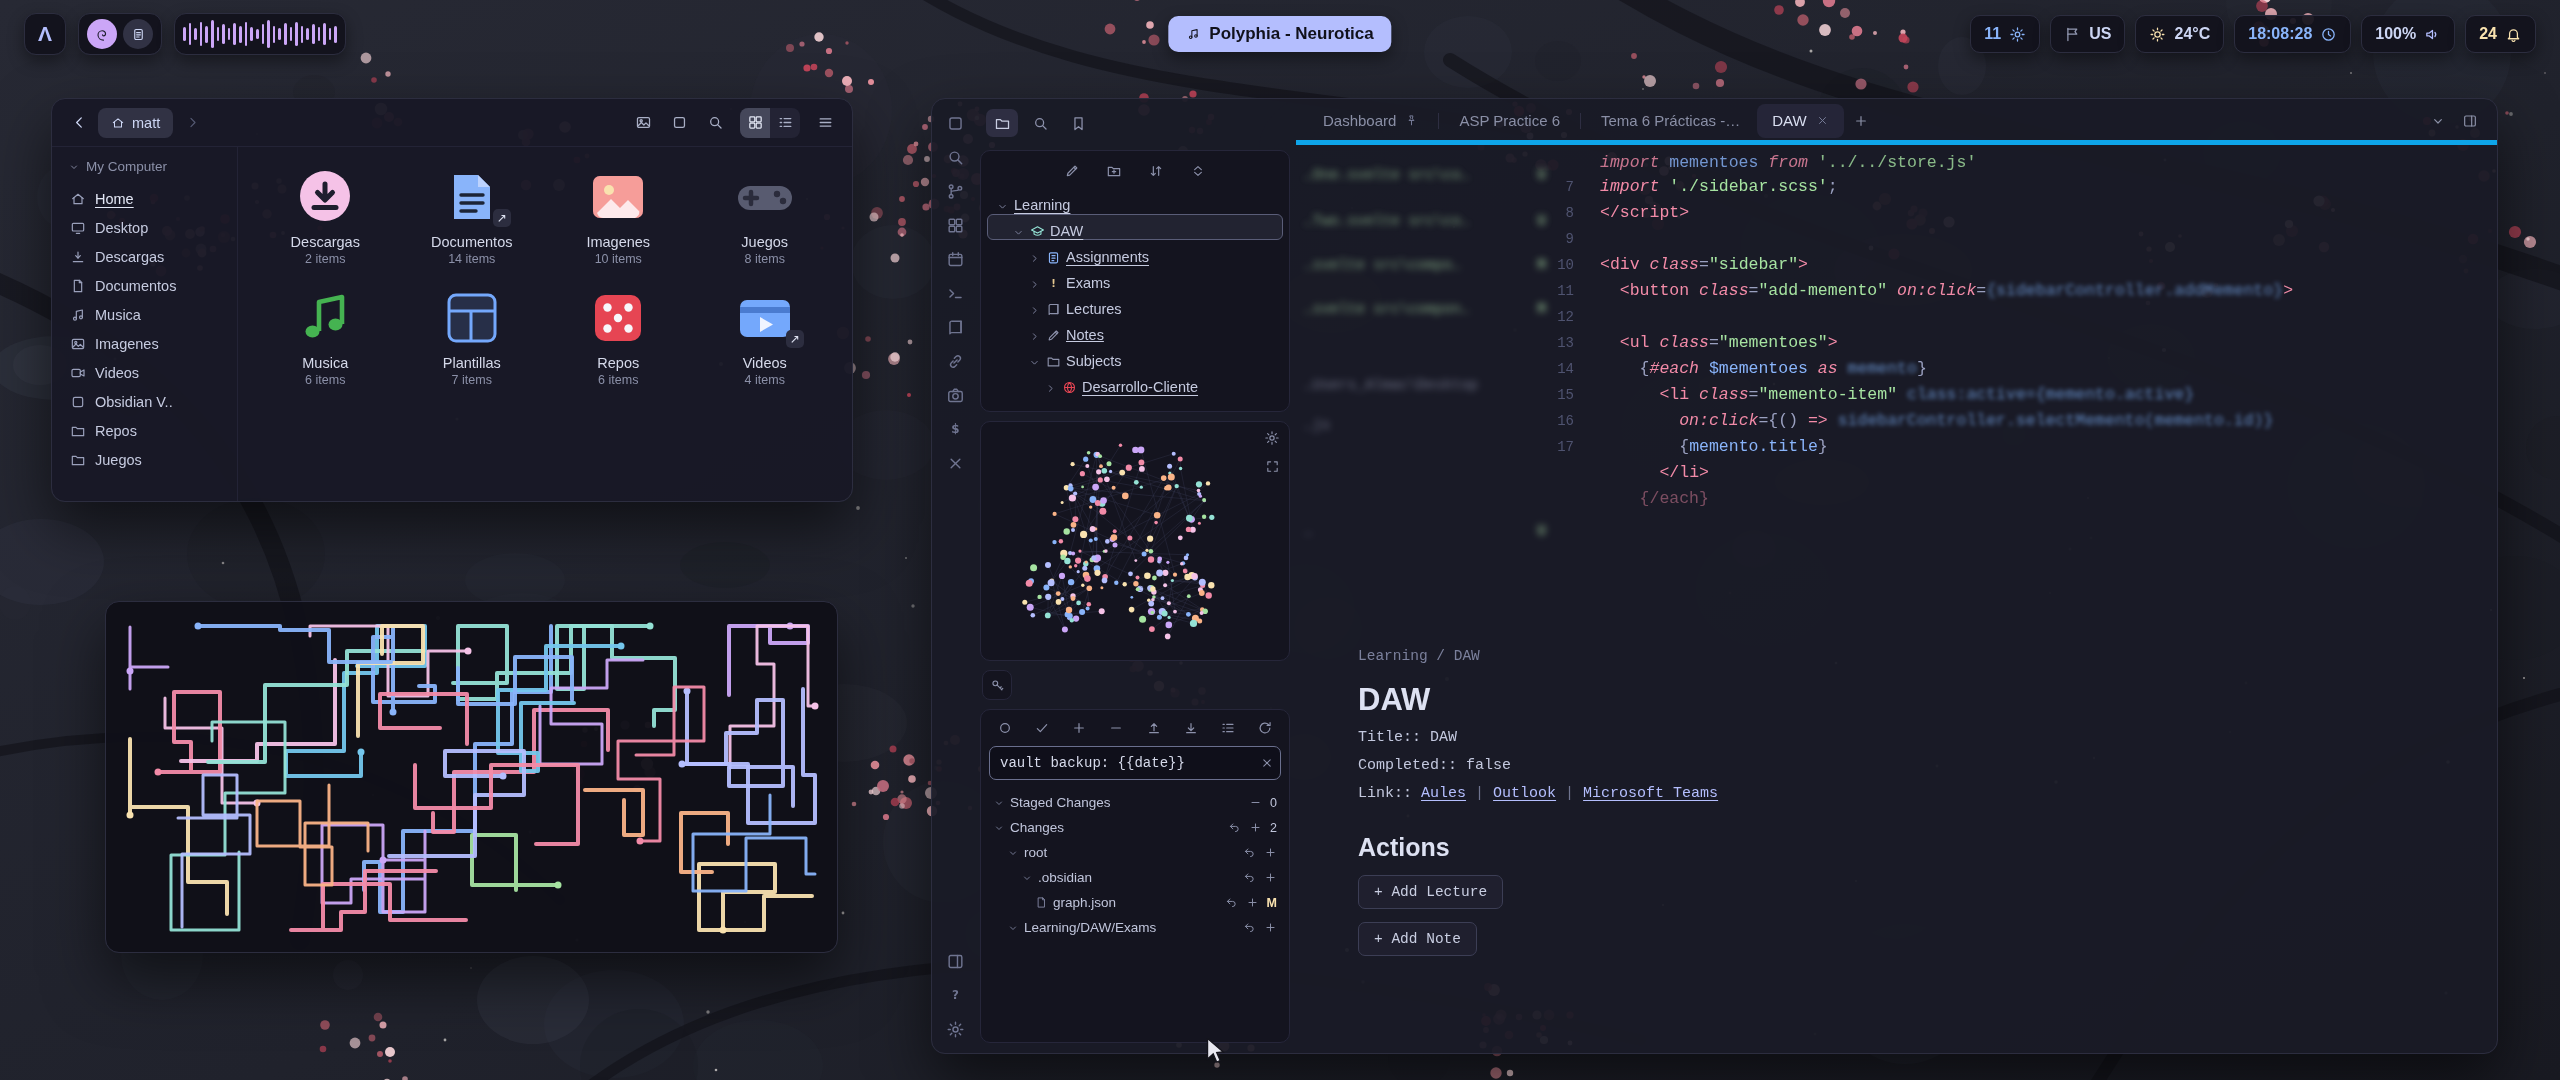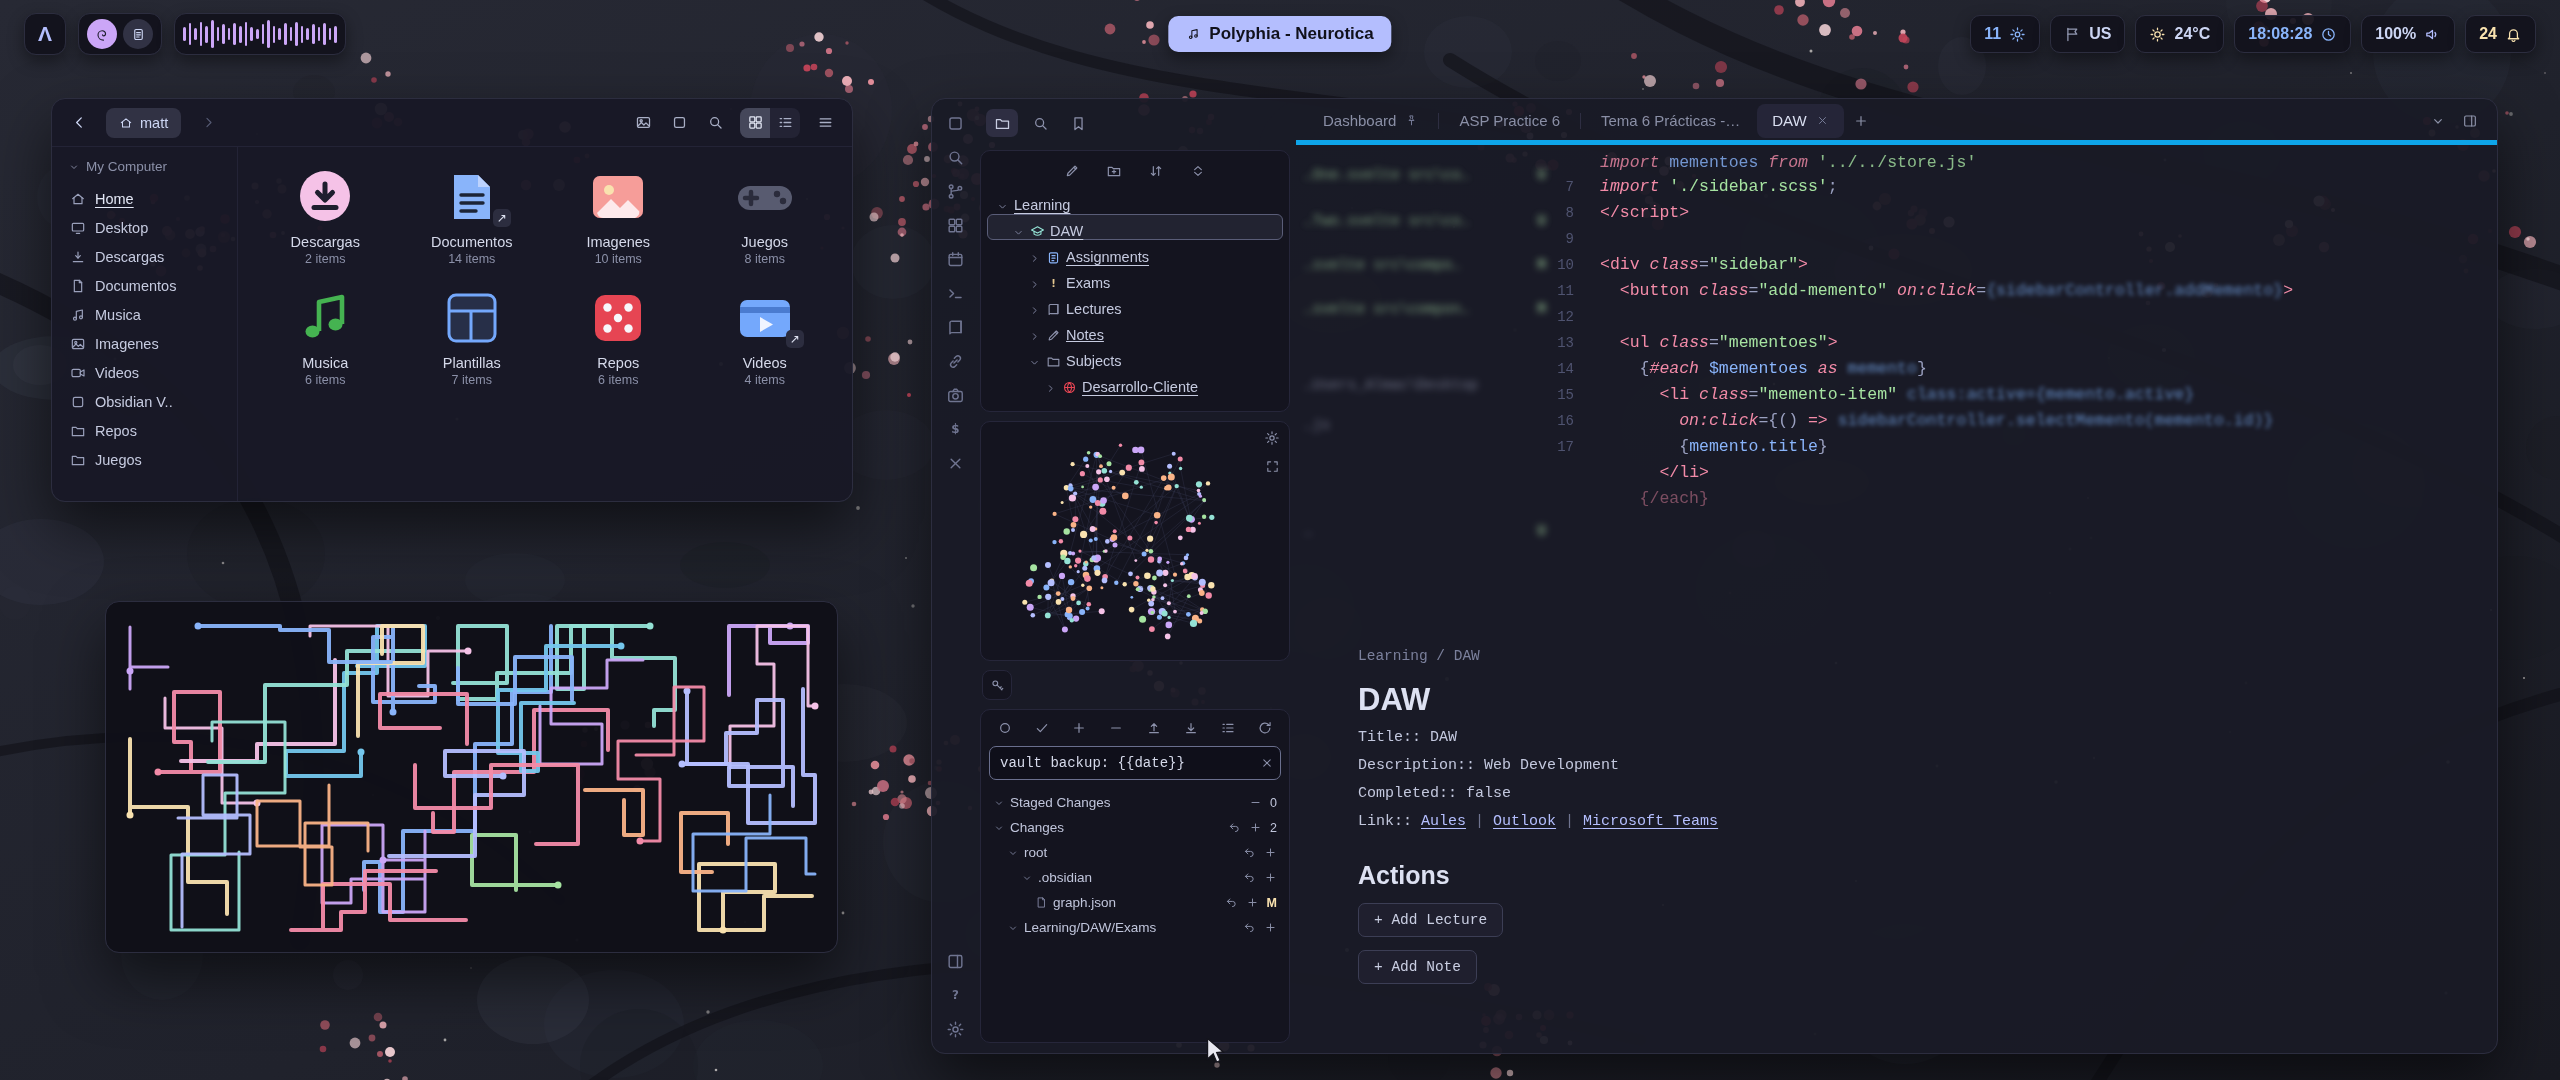--- a/index.html
+++ b/index.html
@@ -24,21 +24,21 @@
   .tb-center{position:absolute;left:50%;top:50%;transform:translate(-50%,-50%);}
   .tb-media{height:36px;background:#b4befe;border-radius:10px;display:flex;align-items:center;gap:9px;padding:0 18px;color:#11111b;font-weight:700;font-size:17px;box-shadow:0 6px 16px rgba(0,0,0,.4);}
   .module{height:38px;border-radius:10px;background:#12121cee;border:1px solid #2c2d3f;display:flex;align-items:center;gap:8px;padding:0 13px;font-size:16px;font-weight:600;box-shadow:0 6px 16px rgba(0,0,0,.4);}
   .module .micon{display:flex;align-items:center;}
 
   
   .win{position:absolute;border-radius:14px;border:1px solid #2c2d3f;box-shadow:0 26px 60px rgba(0,0,0,.55);}
 
   
   .fm{left:51px;top:98px;width:802px;height:404px;background:rgba(24,24,37,.96);z-index:20;overflow:hidden;}
-  .fm-titlebar{height:48px;display:flex;align-items:center;gap:12px;padding:0 12px;border-bottom:1px solid #232336;}
+  .fm-titlebar{height:48px;display:flex;align-items:center;gap:4px;padding:0 12px;border-bottom:1px solid #232336;}
   .fm-nav{width:30px;height:30px;border-radius:8px;color:#cdd6f4;display:flex;align-items:center;justify-content:center;}
   .fm-nav.dim{color:#565b74;}
   .fm-crumb{height:30px;background:#313244;border-radius:8px;display:flex;align-items:center;gap:7px;padding:0 13px;color:#cdd6f4;font-size:14.5px;}
   .fm-actions{margin-left:auto;display:flex;align-items:center;gap:6px;color:#a9afc6;}
   .fm-actions .abtn{width:30px;height:30px;display:flex;align-items:center;justify-content:center;border-radius:8px;}
   .fm-seg{display:flex;background:#232334;border-radius:8px;overflow:hidden;margin:0 4px;}
   .fm-seg .abtn{border-radius:0;}
   .fm-seg .abtn.active{background:#45475a;color:#e4e8f5;}
   .fm-body{display:flex;height:calc(100% - 48px);}
   .fm-side{width:186px;padding:10px 8px;border-right:1px solid #232336;}
@@ -1931,21 +1931,20 @@
             <div class="cl"><span class="ln">16</span><span class="c-x">        </span><span class="c-a">on:click</span><span class="c-p">={() </span><span class="c-k">=&gt; </span><span class="c-g">sidebarController.selectMemento(memento.id)}</span></div>
             <div class="cl"><span class="ln">17</span><span class="c-x">        </span><span class="c-p">{</span><span class="c-v">memento.title</span><span class="c-p">}</span></div>
             <div class="cl"><span class="ln"></span><span class="c-x">      </span><span class="c-t">&lt;/li&gt;</span></div>
             <div class="cl"><span class="ln"></span><span class="c-x">    </span><span class="c-d">{/each}</span></div>
           </div>
         <div class="note-body">
           <div class="note-crumb">Learning / DAW</div>
           <h1 class="note-h1">DAW</h1>
           <div id="note-fields" class="mono">
               <div class="nf">Title:: DAW</div>
-              <div class="nf">Description:: Web Development</div>
               <div class="nf">Completed:: false</div>
               <div class="nf">Link:: <a>Aules</a><span class="sep"> | </span><a>Outlook</a><span class="sep"> | </span><a>Microsoft Teams</a></div>
             </div>
           <h2 class="note-h2">Actions</h2>
           <div id="note-buttons">
               <button class="note-btn">+ Add Lecture</button>
               <button class="note-btn">+ Add Note</button>
             </div>
         </div>
       </div>

